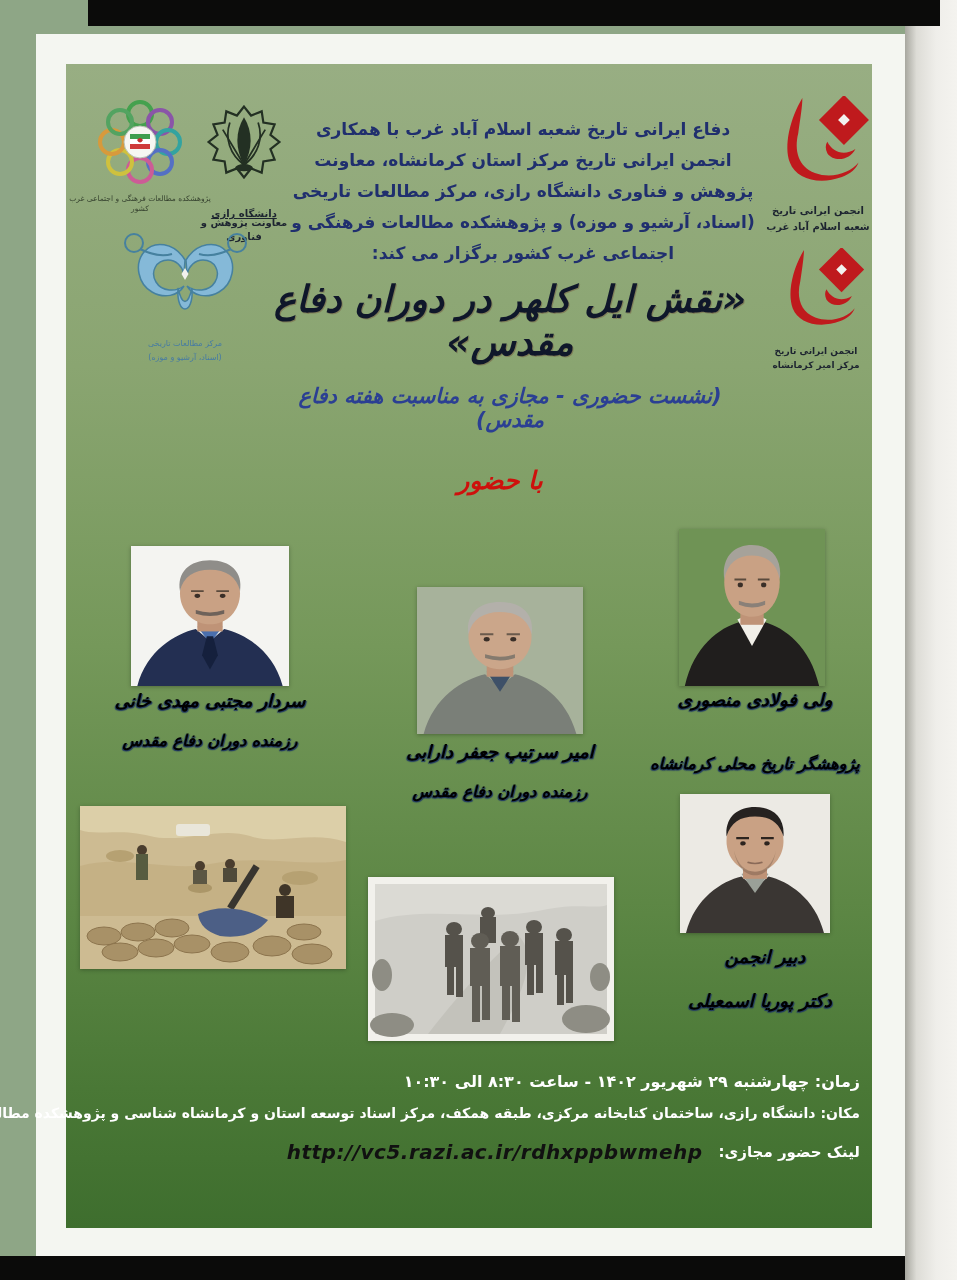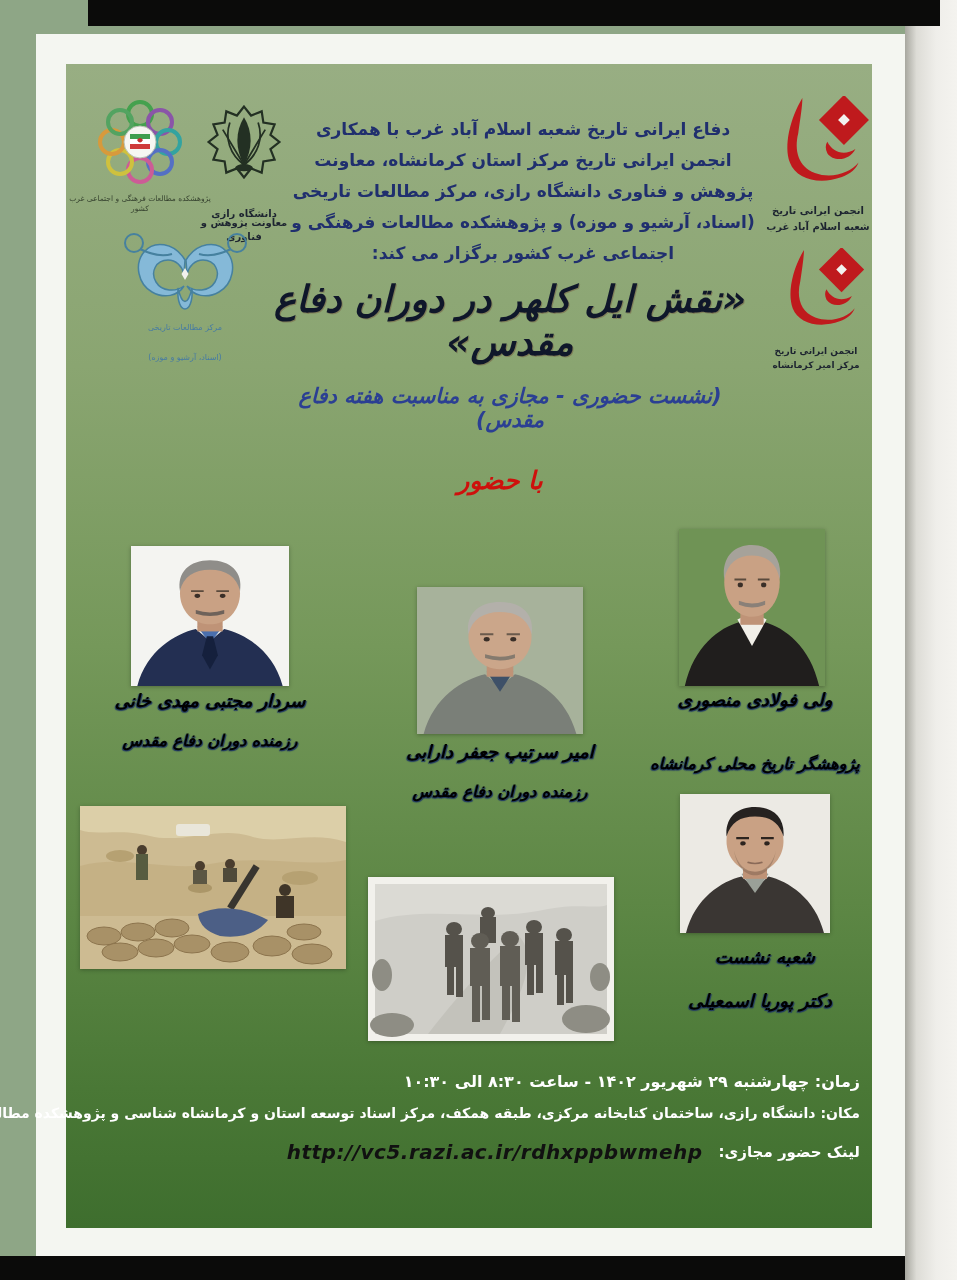--- a/index.html
+++ b/index.html
@@ -75,38 +75,38 @@
     <svg viewBox="0 0 100 104">
       <polygon fill="none" stroke="#233023" stroke-width="2.5" points="50,12 58,22.1 70,17.4 71.9,30.1 84.6,32 79.9,44 90,52 79.9,60 84.6,72 71.9,73.9 70,86.6 58,81.9 50,92 42,81.9 30,86.6 28.1,73.9 15.4,72 20.1,60 10,52 20.1,44 15.4,32 28.1,30.1 30,17.4 42,22.1"></polygon>
       <path d="M50 78 C40 60 40 40 50 24 C60 40 60 60 50 78 Z" fill="#233023"></path>
       <path d="M50 78 C34 66 28 48 34 30" fill="none" stroke="#233023" stroke-width="2"></path>
       <path d="M50 78 C66 66 72 48 66 30" fill="none" stroke="#233023" stroke-width="2"></path>
       <path d="M50 78 L26 38 M50 78 L74 38" stroke="#233023" stroke-width="2"></path>
       <ellipse cx="50" cy="81" rx="10" ry="4" fill="#233023"></ellipse>
     </svg>
   </div>
   <div class="abs z rtl caption-navy" style="left:182px;top:192px;width:124px;margin-top:24px;">معاونت پژوهش و فناوری</div>
-  <div class="abs z rtl caption-navy" style="left:182px;top:207px;width:124px;">دانشگاه رازی</div>
+  <div class="abs z rtl caption-navy" style="left:182px;top:207px;width:124px;text-decoration:underline;">دانشگاه رازی</div>
 
   <div class="abs z logo" style="left:118px;top:228px;width:135px;height:105px;">
     <svg viewBox="0 0 135 105">
       <g fill="#85b9d8" stroke="#46819f" stroke-width="1.5">
         <path d="M67 32 C56 14 36 12 26 24 C16 36 20 56 34 64 C46 71 60 68 66 58 C58 64 44 64 38 54 C32 44 38 32 50 32 C58 32 64 38 66 46 Z"></path>
         <path d="M68 32 C79 14 99 12 109 24 C119 36 115 56 101 64 C89 71 75 68 69 58 C77 64 91 64 97 54 C103 44 97 32 85 32 C77 32 71 38 69 46 Z"></path>
         <path d="M60 60 C64 78 70 78 74 60 C76 88 58 88 60 60 Z"></path>
       </g>
       <g fill="none" stroke="#46819f" stroke-width="2">
         <circle cx="16" cy="15" r="9"></circle>
           <circle cx="119" cy="15" r="9"></circle>
         <path d="M22 21 Q40 30 54 26 M113 21 Q95 30 81 26"></path>
       </g>
       <path d="M67 40 l3.5 6 -3.5 6 -3.5 -6 Z" fill="#f2f2ee"></path>
     </svg>
   </div>
-  <div class="abs z rtl caption-blue" style="left:100px;top:322px;width:170px;">مرکز مطالعات تاریخی</div>
+  <div class="abs z rtl caption-blue" style="left:100px;top:338px;width:170px;">مرکز مطالعات تاریخی</div>
   <div class="abs z rtl caption-blue" style="left:100px;top:352px;width:170px;">(اسناد، آرشیو و موزه)</div>
 
   <div class="abs z logo" style="left:763px;top:96px;width:112px;height:104px;">
     <svg viewBox="0 0 100 100">
       <g fill="#bf1a1d">
         <rect x="57" y="6" width="34" height="34" transform="rotate(45 74 23)"></rect>
         <path d="M34 2 C22 22 16 48 22 64 C28 80 50 86 72 78 C80 75 86 70 88 64 C80 74 62 80 46 74 C30 68 26 52 30 36 C32 22 34 10 34 2 Z"></path>
         <path d="M58 44 C63 54 74 58 85 51 C80 62 64 64 58 55 C56 51 56 47 58 44 Z"></path>
       </g>
       <rect x="70" y="19" width="8" height="8" transform="rotate(45 74 23)" fill="#f2f2ee"></rect>
@@ -268,21 +268,21 @@
       <rect x="42" y="58" width="16" height="14" fill="#bf9377"></rect>
       <path d="M50 16 C37 16 31 26 31 40 C31 54 39 66 50 66 C61 66 69 54 69 40 C69 26 63 16 50 16 Z" fill="#c9a184"></path>
       <path d="M31 36 C30 20 38 11 50 11 C62 11 70 20 69 36 C66 24 60 19 50 19 C40 19 34 24 31 36 Z" fill="#262220"></path>
       <path d="M36 48 C38 60 44 66 50 66 C56 66 62 60 64 48 C62 63 56 69 50 69 C44 69 38 63 36 48 Z" fill="#3a2f28" opacity="0.25"></path>
       <circle cx="42" cy="42" r="1.8" fill="#2c241f"></circle>
         <circle cx="58" cy="42" r="1.8" fill="#2c241f"></circle>
       <path d="M37.5 37.5 H46 M54 37.5 H62.5" stroke="#2c241f" stroke-width="2"></path>
       <path d="M45 58 Q50 60 55 58" stroke="#8a6a58" stroke-width="1.4" fill="none"></path>
     </svg>
   </div>
-  <div class="abs z rtl ycap name" style="left:655px;top:946px;">شعبه نشست</div>
+  <div class="abs z rtl ycap name" style="left:655px;top:946px;">دبیر انجمن</div>
   <div class="abs z rtl ycap name" style="left:650px;top:990px;">دکتر پوریا اسمعیلی</div>
 
   <div class="abs z rtl detail" style="right:97px;top:1072px;font-size:16px;">زمان: چهارشنبه ۲۹ شهریور ۱۴۰۲ - ساعت ۸:۳۰ الی ۱۰:۳۰</div>
   <div class="abs z rtl detail" style="right:97px;top:1105px;font-size:14px;">مکان: دانشگاه رازی، ساختمان کتابخانه مرکزی، طبقه همکف، مرکز اسناد توسعه استان و کرمانشاه شناسی و پژوهشکده مطالعات فرهنگی و اجتماعی غرب کشور</div>
   <div class="abs z rtl linkrow" style="right:97px;top:1140px;">
     <span class="detail" style="font-size:15px;">لینک حضور مجازی:</span>
     <span class="linkurl">http://vc5.razi.ac.ir/rdhxppbwmehp</span>
   </div>
 
 </div>

